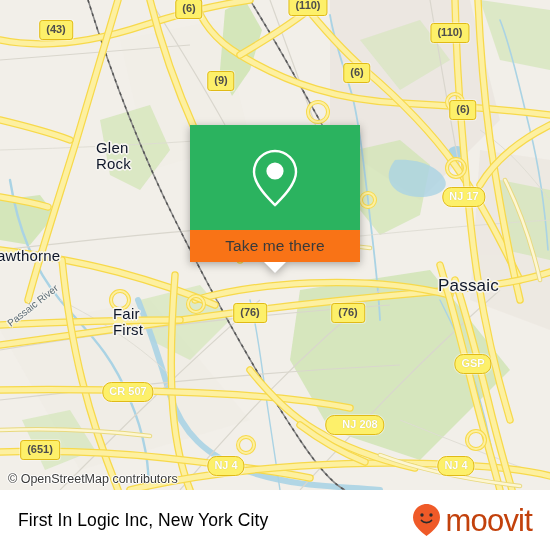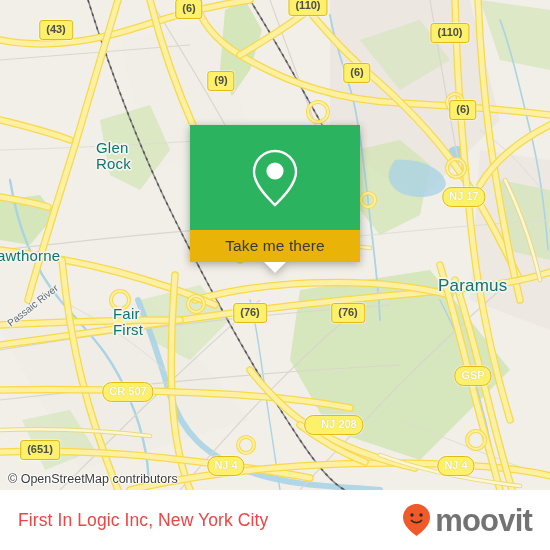--- a/index.html
+++ b/index.html
@@ -14,21 +14,21 @@
   .map{
     position:absolute;left:0;top:0;width:550px;height:490px;
     background:#f2efe9;
     overflow:hidden;
   }
   .map-svg{position:absolute;left:0;top:0;width:550px;height:490px;display:block;}
 
   
   .place{
     position:absolute;
-    color:#0f766e;
+    color:#0f172a;
     text-shadow:
       -1.6px 0 #f6f4ef, 1.6px 0 #f6f4ef, 0 -1.6px #f6f4ef, 0 1.6px #f6f4ef,
       -1.2px -1.2px #f6f4ef, 1.2px -1.2px #f6f4ef, -1.2px 1.2px #f6f4ef, 1.2px 1.2px #f6f4ef;
     white-space:pre;
     line-height:1.08;
     letter-spacing:.2px;
     pointer-events:none;
   }
   .place.big{font-size:17px;}
   .place.mid{font-size:15px;}
@@ -70,21 +70,21 @@
   
   .popup{
     position:absolute;left:190px;top:125px;width:170px;
     filter:drop-shadow(0 2px 4px rgba(0,0,0,.32));
   }
   .popup-head{
     height:105px;background:#2bb35f;
     display:flex;align-items:center;justify-content:center;
   }
   .popup-body{
-    height:32px;background:#eab308;
+    height:32px;background:#f97316;
     display:flex;align-items:center;justify-content:center;
     position:relative;
   }
   .popup-label{
     font-size:15.5px;color:#3a3a3a;letter-spacing:.1px;white-space:nowrap;
   }
   .popup-tail{
     position:absolute;left:50%;top:100%;
     width:0;height:0;margin-left:-11px;
     border-left:11px solid transparent;
@@ -94,25 +94,25 @@
 
   
   .footer{
     position:absolute;left:0;top:490px;width:550px;height:60px;
     background:#ffffff;
     display:flex;align-items:center;justify-content:space-between;
     padding:0 18px 0 18px;
     box-sizing:border-box;
   }
   .footer-title{
-    font-size:17.5px;color:#ef4444;white-space:nowrap;letter-spacing:.1px;
+    font-size:17.5px;color:#000000;white-space:nowrap;letter-spacing:.1px;
   }
   .brand{display:flex;align-items:center;gap:4px;}
   .brand-word{
-    font-size:31px;font-weight:bold;color:#737373;letter-spacing:-0.8px;
+    font-size:31px;font-weight:normal;color:#c2410c;letter-spacing:-0.8px;
     line-height:1;
   }
 </style>
 </head>
 <body>
 
 <div id="app">
 
   <div class="map">
 
@@ -294,42 +294,42 @@
         </g>
       </g>
     </svg>
 
     <div id="place-labels">
         <div class="place mid" style="left: 96px; top: 140px;">Glen
 Rock</div>
         <div class="place mid" style="left: -14px; top: 248px;">Hawthorne</div>
         <div class="place mid" style="left: 113px; top: 306px;">Fair
 First</div>
-        <div class="place big" style="left: 438px; top: 277px;">Paramus</div>
+        <div class="place big" style="left: 438px; top: 277px;">Passaic</div>
       </div>
 
     <div id="water-labels">
         <div class="river-label" style="left: 2px; top: 300px; transform: rotate(-38deg);">Passaic River</div>
       </div>
 
     <div id="shield-layer">
         <div class="shield" style="left: 56px; top: 30px;">(43)</div>
         <div class="shield" style="left: 189px; top: 9px;">(6)</div>
         <div class="shield" style="left: 308px; top: 6px;">(110)</div>
         <div class="shield" style="left: 450px; top: 33px;">(110)</div>
         <div class="shield" style="left: 221px; top: 81px;">(9)</div>
         <div class="shield" style="left: 357px; top: 73px;">(6)</div>
         <div class="shield" style="left: 463px; top: 110px;">(6)</div>
         <div class="shield white-txt" style="left: 464px; top: 197px;">NJ 17</div>
         <div class="shield" style="left: 250px; top: 313px;">(76)</div>
         <div class="shield" style="left: 348px; top: 313px;">(76)</div>
         <div class="shield white-txt" style="left: 128px; top: 392px;">CR 507</div>
-        <div class="shield white-txt" style="left: 473px; top: 376px;">GSP</div>
+        <div class="shield white-txt" style="left: 473px; top: 364px;">GSP</div>
         <div class="shield" style="left: 40px; top: 450px;">(651)</div>
-        <div class="shield white-txt" style="left: 334px; top: 425px; padding-left: 16px;">NJ 208</div>
+        <div class="shield white-txt" style="left: 355px; top: 425px; padding-left: 16px;">NJ 208</div>
         <div class="shield white-txt" style="left: 226px; top: 466px;">NJ 4</div>
         <div class="shield white-txt" style="left: 456px; top: 466px;">NJ 4</div>
       </div>
 
     <div class="attribution">© OpenStreetMap contributors</div>
 
     <div class="popup">
       <div class="popup-head">
         <svg width="52" height="62" viewBox="0 0 52 62">
           <path d="M26 4 C14.4 4 5 13.4 5 25 C5 38 20 52 26 58 C32 52 47 38 47 25 C47 13.4 37.6 4 26 4 Z" fill="none" stroke="#ffffff" stroke-width="2.4"></path>

